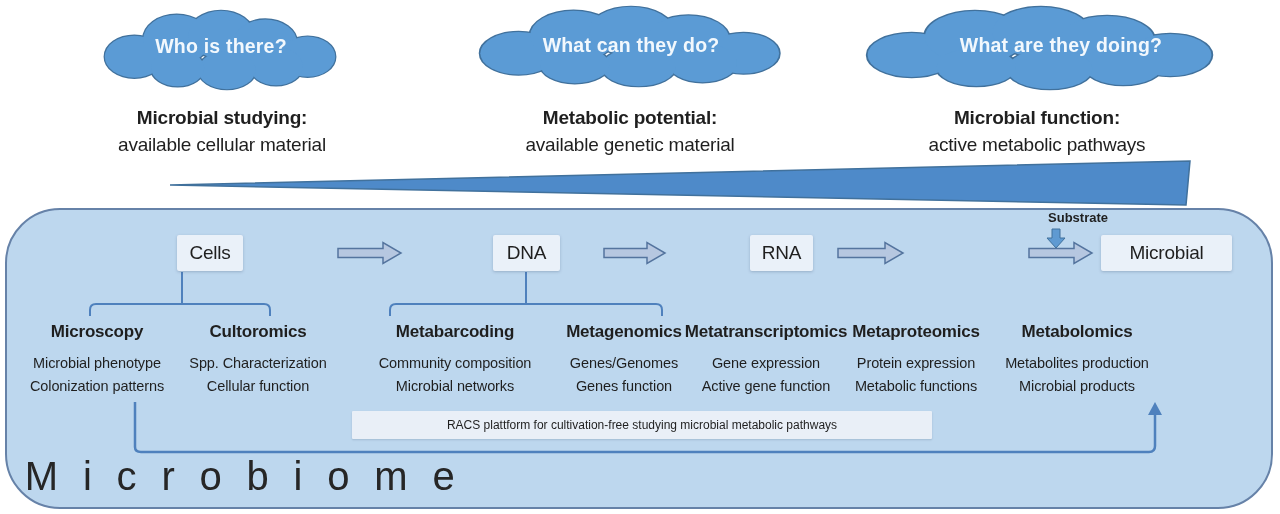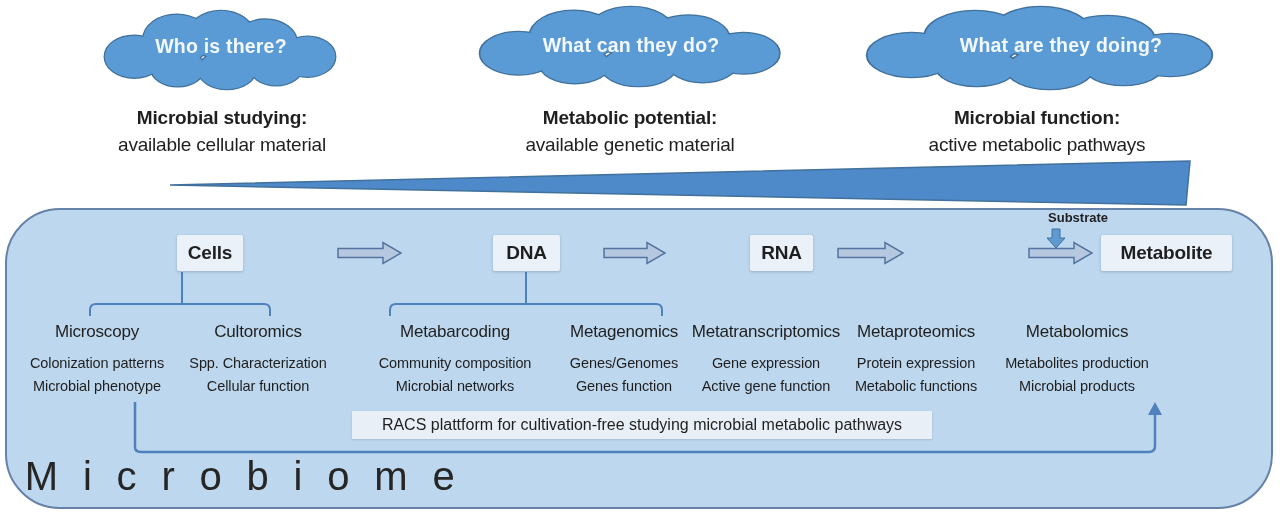--- a/index.html
+++ b/index.html
@@ -33,34 +33,34 @@
   .bracket{fill:none;stroke:var(--connector,#4f81bd);stroke-width:2;}
   .racs-line{fill:none;stroke:var(--connector,#4f81bd);stroke-width:2.5;}
   .racs-head{fill:var(--connector,#4f81bd);stroke:none;}
   .sub-arrow{fill:var(--substrate-arrow,#5f9ad2);stroke:var(--cloud-border,#41719c);stroke-width:1;}
   
   .node{
     position:absolute;top:235px;height:36px;z-index:3;
     background:var(--node-fill,#eaf1f9);border-radius:2px;
     box-shadow:0 1px 3px rgba(40,60,90,.25);
     display:flex;align-items:center;justify-content:center;
-    font-weight:bold;font-size:19px;letter-spacing:-.2px;
+    font-weight:normal;font-size:19px;letter-spacing:-.2px;
   }
   .substrate{
     position:absolute;top:210px;left:1008px;width:100px;text-align:right;
     font-weight:bold;font-size:13px;z-index:3;
   }
   
   .col{position:absolute;top:319px;text-align:center;z-index:3;}
-  .col-h{font-weight:normal;font-size:17px;line-height:26px;letter-spacing:-.2px;margin-bottom:7px;}
+  .col-h{font-weight:bold;font-size:17px;line-height:26px;letter-spacing:-.2px;margin-bottom:7px;}
   .col-l{font-size:14.5px;line-height:23px;letter-spacing:-.1px;}
   
   .racs{
     position:absolute;left:352px;top:411px;width:580px;height:28px;line-height:28px;
-    background:var(--racs-fill,#e9eff7);text-align:center;font-size:16px;z-index:3;
+    background:var(--racs-fill,#e9eff7);text-align:center;font-size:12px;z-index:3;
     box-shadow:0 1px 2px rgba(40,60,90,.18);border-radius:1px;
   }
   
   .microbiome{
     position:absolute;left:0;top:450px;width:1280px;text-align:left;z-index:3;
     font-size:40px;line-height:52px;letter-spacing:.62em;text-indent:.62em;color:#262626;
   }
 </style>
 </head>
 <body>
@@ -134,28 +134,28 @@
     <path class="bracket" d="M90,316 V310 Q90,304 96,304 H264 Q270,304 270,310 V316"></path>
     <path class="bracket" d="M526,272 V304"></path>
     <path class="bracket" d="M390,316 V310 Q390,304 396,304 H656 Q662,304 662,310 V316"></path>
     <path class="racs-line" d="M135,402 V447 Q135,452 141,452 H1149 Q1155,452 1155,446 V413"></path>
     <polygon class="racs-head" points="1148,415 1162,415 1155,402"></polygon>
   </svg>
 
   <div class="node" style="left:177px;width:66px">Cells</div>
   <div class="node" style="left:493px;width:67px">DNA</div>
   <div class="node" style="left:750px;width:63px">RNA</div>
-  <div class="node" style="left:1101px;width:131px">Metabolite</div>
+  <div class="node" style="left:1101px;width:131px">Microbial</div>
 
   <div class="substrate">Substrate</div>
 
   <div class="col" style="left:7px;width:180px">
     <div class="col-h">Microscopy</div>
+    <div class="col-l">Microbial phenotype</div>
     <div class="col-l">Colonization patterns</div>
-    <div class="col-l">Microbial phenotype</div>
   </div>
   <div class="col" style="left:158px;width:200px">
     <div class="col-h">Cultoromics</div>
     <div class="col-l">Spp. Characterization</div>
     <div class="col-l">Cellular function</div>
   </div>
   <div class="col" style="left:355px;width:200px">
     <div class="col-h">Metabarcoding</div>
     <div class="col-l">Community composition</div>
     <div class="col-l">Microbial networks</div>

